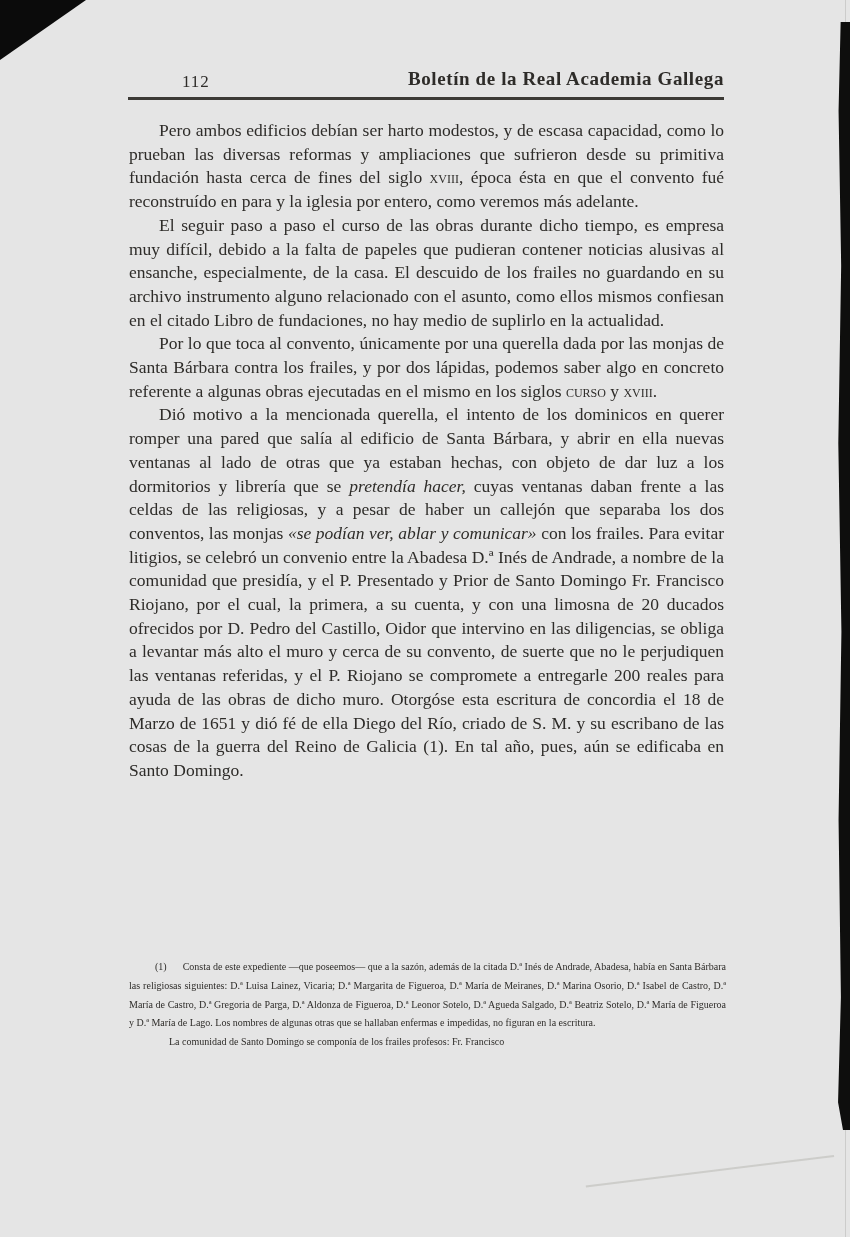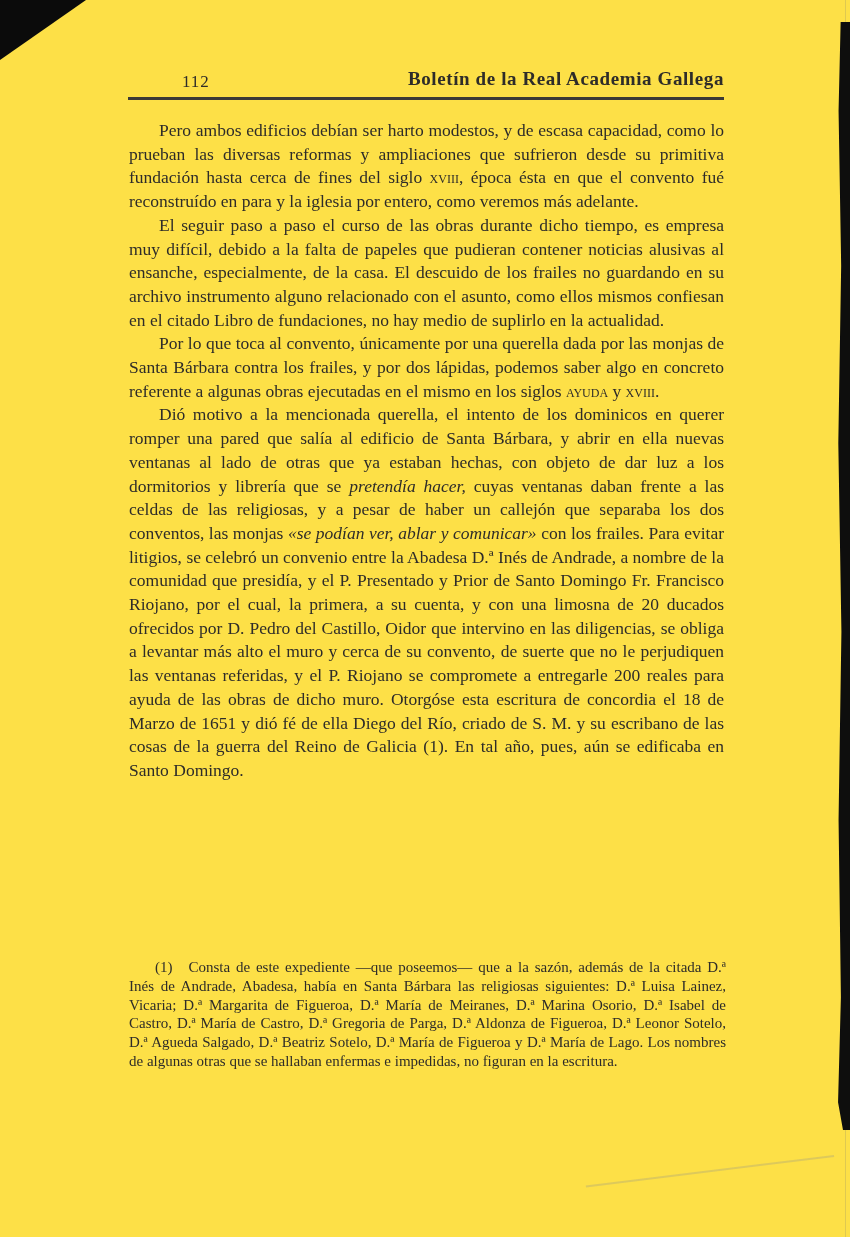--- a/index.html
+++ b/index.html
@@ -4,21 +4,21 @@
 <style>
   html, body { margin: 0; padding: 0; }
   body {
     width: 850px; height: 1237px;
     background: #ffffff;
     font-family: "Liberation Serif", serif;
   }
   .page {
     position: relative;
     width: 850px; height: 1237px;
-    background: #fde047;
+    background: #e5e5e5;
     overflow: hidden;
     color: #2e2c29;
   }
   
   .corner-artifact {
     position: absolute; top: 0; left: 0;
     width: 0; height: 0;
     border-top: 60px solid #0b0b0b;
     border-right: 86px solid transparent;
   }
@@ -70,21 +70,21 @@
     line-height: 23.7px;
     text-align: justify;
   }
   .para { margin: 0; text-indent: 30px; }
   .it { font-style: italic; }
   .sc { font-variant: small-caps; font-family: Liberation Serif, serif; }
   
   .footnotes {
     position: absolute; left: 129px; top: 958px;
     width: 597px;
-    font-size: 15px;
+    font-size: 10px;
     line-height: 18.8px;
     text-align: justify;
   }
   .fn { margin: 0; text-indent: 26px; }
   .fn-marker { margin-right: 16px; }
 </style>
 </head>
 <body>
 
 <div class="page">
@@ -95,20 +95,21 @@
 
   <header class="header">
     <span class="page-number">112</span>
     <span class="header-title">Boletín de la Real Academia Gallega</span>
   </header>
   <div class="header-rule"></div>
 
   <main class="body-text" id="body-container">
       <p class="para"><span>Pero ambos edificios debían ser harto modestos, y de escasa capacidad, como lo prueban las diversas reformas y ampliaciones que sufrieron desde su primitiva fundación hasta cerca de fines del siglo </span><span class="sc">xviii</span><span>, época ésta en que el convento fué reconstruído en para y la iglesia por entero, como veremos más adelante.</span></p>
       <p class="para"><span>El seguir paso a paso el curso de las obras durante dicho tiempo, es empresa muy difícil, debido a la falta de papeles que pudieran contener noticias alusivas al ensanche, especialmente, de la casa. El descuido de los frailes no guardando en su archivo instrumento alguno relacionado con el asunto, como ellos mismos confiesan en el citado Libro de fundaciones, no hay medio de suplirlo en la actualidad.</span></p>
-      <p class="para"><span>Por lo que toca al convento, únicamente por una querella dada por las monjas de Santa Bárbara contra los frailes, y por dos lápidas, podemos saber algo en concreto referente a algunas obras ejecutadas en el mismo en los siglos </span><span class="sc">ayuda</span><span> y </span><span class="sc">xviii</span><span>.</span></p>
+      <p class="para"><span>Por lo que toca al convento, únicamente por una querella dada por las monjas de Santa Bárbara contra los frailes, y por dos lápidas, podemos saber algo en concreto referente a algunas obras ejecutadas en el mismo en los siglos </span><span class="sc">curso</span><span> y </span><span class="sc">xviii</span><span>.</span></p>
       <p class="para"><span>Dió motivo a la mencionada querella, el intento de los dominicos en querer romper una pared que salía al edificio de Santa Bárbara, y abrir en ella nuevas ventanas al lado de otras que ya estaban hechas, con objeto de dar luz a los dormitorios y librería que se </span><span class="it">pretendía hacer,</span><span> cuyas ventanas daban frente a las celdas de las religiosas, y a pesar de haber un callejón que separaba los dos conventos, las monjas </span><span class="it">«se podían ver, ablar y comunicar»</span><span> con los frailes. Para evitar litigios, se celebró un convenio entre la Abadesa D.ª Inés de Andrade, a nombre de la comunidad que presidía, y el P. Presentado y Prior de Santo Domingo Fr. Francisco Riojano, por el cual, la primera, a su cuenta, y con una limosna de 20 ducados ofrecidos por D. Pedro del Castillo, Oidor que intervino en las diligencias, se obliga a levantar más alto el muro y cerca de su convento, de suerte que no le perjudiquen las ventanas referidas, y el P. Riojano se compromete a entregarle 200 reales para ayuda de las obras de dicho muro. Otorgóse esta escritura de concordia el 18 de Marzo de 1651 y dió fé de ella Diego del Río, criado de S. M. y su escribano de las cosas de la guerra del Reino de Galicia (1). En tal año, pues, aún se edificaba en Santo Domingo.</span></p>
     </main>
 
   <section class="footnotes" id="footnote-container">
       <p class="fn"><span class="fn-marker">(1)</span><span>Consta de este expediente —que poseemos— que a la sazón, además de la citada D.ª Inés de Andrade, Abadesa, había en Santa Bárbara las religiosas siguientes: D.ª Luisa Lainez, Vicaria; D.ª Margarita de Figueroa, D.ª María de Meiranes, D.ª Marina Osorio, D.ª Isabel de Castro, D.ª María de Castro, D.ª Gregoria de Parga, D.ª Aldonza de Figueroa, D.ª Leonor Sotelo, D.ª Agueda Salgado, D.ª Beatriz Sotelo, D.ª María de Figueroa y D.ª María de Lago. Los nombres de algunas otras que se hallaban enfermas e impedidas, no figuran en la escritura.</span></p>
+      <p class="fn" style="text-indent: 40px;"><span>La comunidad de Santo Domingo se componía de los frailes profesos: Fr. Francisco</span></p>
     </section>
 </div>
 
 </body></html>

